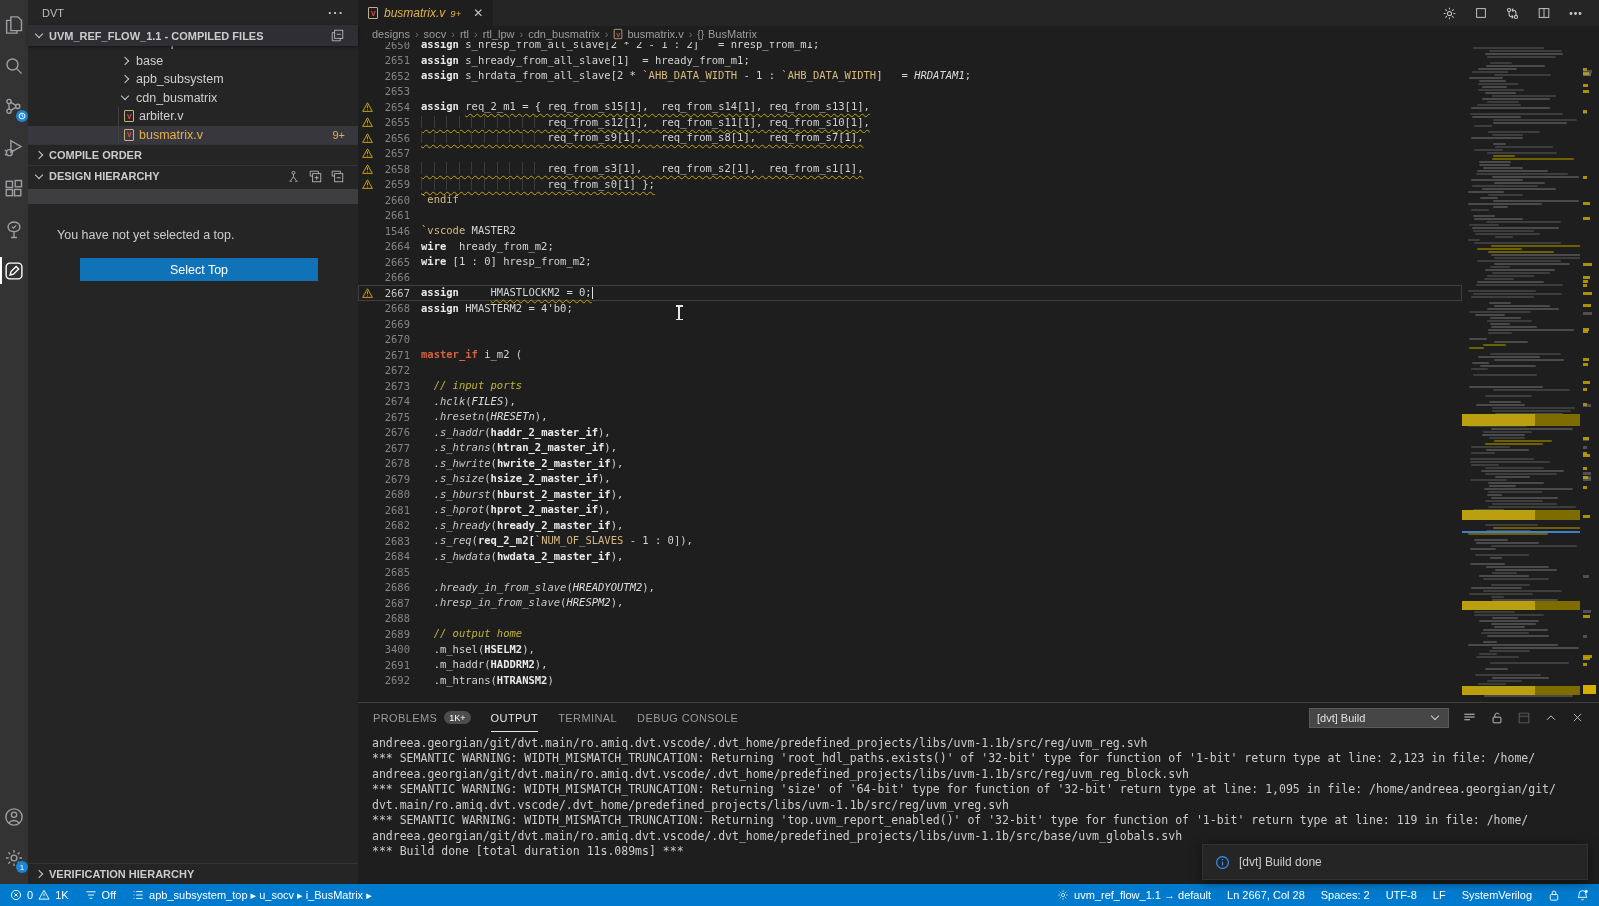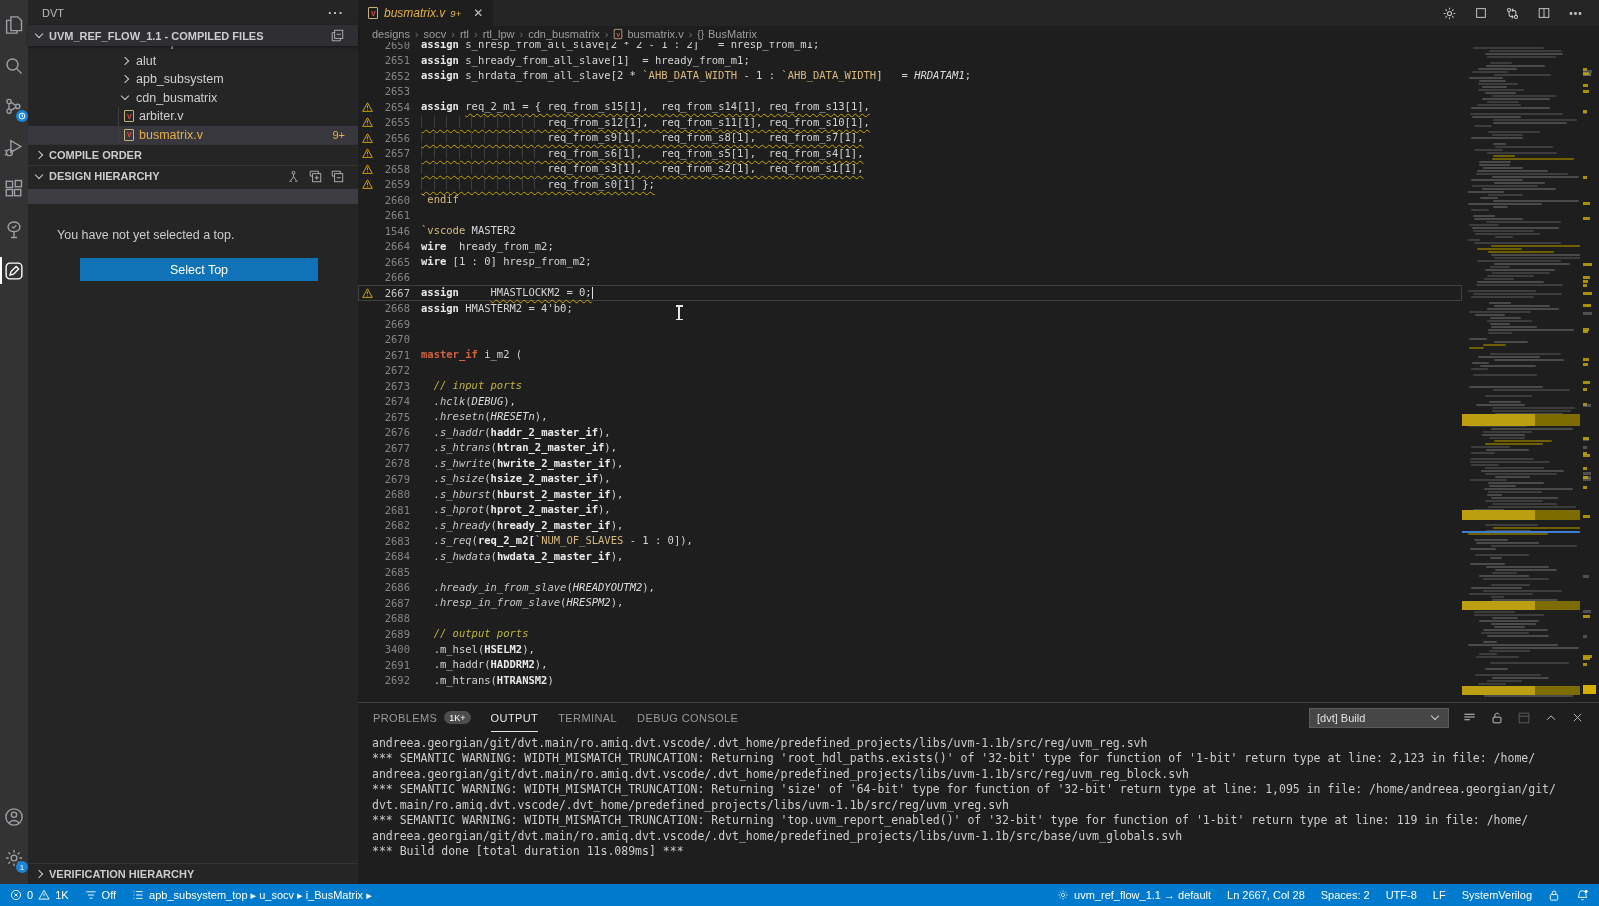--- a/index.html
+++ b/index.html
@@ -217,21 +217,21 @@
             </svg>
           </span>
       </div>
       <div class="tree">
         <div class="tree-row folder">
           <span class="chev right"></span>
           <span class="lbl">ahb2apb</span>
         </div>
         <div class="tree-row folder">
           <span class="chev right"></span>
-          <span class="lbl">alut</span>
+          <span class="lbl">base</span>
         </div>
         <div class="tree-row folder">
           <span class="chev right"></span>
           <span class="lbl">apb_subsystem</span>
         </div>
         <div class="tree-row folder">
           <span class="chev down"></span>
           <span class="lbl">cdn_busmatrix</span>
         </div>
         <div class="tree-row file">
@@ -394,21 +394,20 @@
               <pre class="code-pre"><span class="tk ind sq">                    </span><span class="tk d sq">req_from_s9[1],   req_from_s8[1],  req_from_s7[1],</span></pre>
             </div>
             <div class="code-row">
               <span class="gut-warn">
                 <svg width="11" height="10" viewBox="0 0 12 11" style="display:block">
                   <path d="M6 .9L11.3 10.3H.7z" fill="none" stroke="#ddb100" stroke-width="1"></path>
                   <path d="M6 3.8v3M6 8.2v1" stroke="#ddb100" stroke-width="1" fill="none"></path>
                 </svg>
               </span>
               <span class="gut-num">2657</span>
-              <pre class="code-pre"><span class="tk ind sq">                    </span><span class="tk d sq">req_from_s6[1],   req_from_s5[1],  req_from_s4[1],</span></pre>
             </div>
             <div class="code-row">
               <span class="gut-warn">
                 <svg width="11" height="10" viewBox="0 0 12 11" style="display:block">
                   <path d="M6 .9L11.3 10.3H.7z" fill="none" stroke="#ddb100" stroke-width="1"></path>
                   <path d="M6 3.8v3M6 8.2v1" stroke="#ddb100" stroke-width="1" fill="none"></path>
                 </svg>
               </span>
               <span class="gut-num">2658</span>
               <pre class="code-pre"><span class="tk ind sq">                    </span><span class="tk d sq">req_from_s3[1],   req_from_s2[1],  req_from_s1[1],</span></pre>
@@ -489,21 +488,21 @@
               <pre class="code-pre"></pre>
             </div>
             <div class="code-row">
               <span class="gut-warn"></span>
               <span class="gut-num">2673</span>
               <pre class="code-pre"><span class="tk d">  </span><span class="tk c">// input ports</span></pre>
             </div>
             <div class="code-row">
               <span class="gut-warn"></span>
               <span class="gut-num">2674</span>
-              <pre class="code-pre"><span class="tk d">  </span><span class="tk p">.hclk</span><span class="tk d">(</span><span class="tk a">DEBUG</span><span class="tk d">),</span></pre>
+              <pre class="code-pre"><span class="tk d">  </span><span class="tk p">.hclk</span><span class="tk d">(</span><span class="tk a">FILES</span><span class="tk d">),</span></pre>
             </div>
             <div class="code-row">
               <span class="gut-warn"></span>
               <span class="gut-num">2675</span>
               <pre class="code-pre"><span class="tk d">  </span><span class="tk p">.hresetn</span><span class="tk d">(</span><span class="tk a">HRESETn</span><span class="tk d">),</span></pre>
             </div>
             <div class="code-row">
               <span class="gut-warn"></span>
               <span class="gut-num">2676</span>
               <pre class="code-pre"><span class="tk d">  </span><span class="tk p">.s_haddr</span><span class="tk d">(</span><span class="tk b">haddr_2_master_if</span><span class="tk d">),</span></pre>
@@ -564,21 +563,21 @@
               <pre class="code-pre"><span class="tk d">  </span><span class="tk p">.hresp_in_from_slave</span><span class="tk d">(</span><span class="tk a">HRESPM2</span><span class="tk d">),</span></pre>
             </div>
             <div class="code-row">
               <span class="gut-warn"></span>
               <span class="gut-num">2688</span>
               <pre class="code-pre"></pre>
             </div>
             <div class="code-row">
               <span class="gut-warn"></span>
               <span class="gut-num">2689</span>
-              <pre class="code-pre"><span class="tk d">  </span><span class="tk c">// output ports</span></pre>
+              <pre class="code-pre"><span class="tk d">  </span><span class="tk c">// output home</span></pre>
             </div>
             <div class="code-row">
               <span class="gut-warn"></span>
               <span class="gut-num">3400</span>
               <pre class="code-pre"><span class="tk d">  .m_hsel(</span><span class="tk b">HSELM2</span><span class="tk d">),</span></pre>
             </div>
             <div class="code-row">
               <span class="gut-warn"></span>
               <span class="gut-num">2691</span>
               <pre class="code-pre"><span class="tk d">  .m_haddr(</span><span class="tk b">HADDRM2</span><span class="tk d">),</span></pre>
@@ -948,13 +947,21 @@
       <div class="sb-seg">
         <svg width="13" height="13" viewBox="0 0 14 14">
             <path d="M7 1.8a3.7 3.7 0 0 1 3.7 3.7c0 2.7 1 3.5 1 3.5H2.3s1-.8 1-3.5A3.7 3.7 0 0 1 7 1.8z"></path>
             <path d="M5.8 10.8a1.25 1.25 0 0 0 2.4 0"></path>
             <circle cx="11" cy="2.8" r="1.6" fill="#ffffff" stroke="none"></circle>
           </svg>
       </div>
     </div>
   </footer>
 
+  <div class="toast">
+    <svg width="15" height="15" viewBox="0 0 16 16" style="stroke:#3794ff;fill:none;stroke-width:1.2">
+        <circle cx="8" cy="8" r="6.3"></circle>
+        <path d="M8 7.2v4"></path>
+        <circle cx="8" cy="4.7" r=".8" fill="#3794ff" stroke="none"></circle>
+      </svg>
+    <span>[dvt] Build done</span>
+  </div>
 </div>
 
 </body></html>

